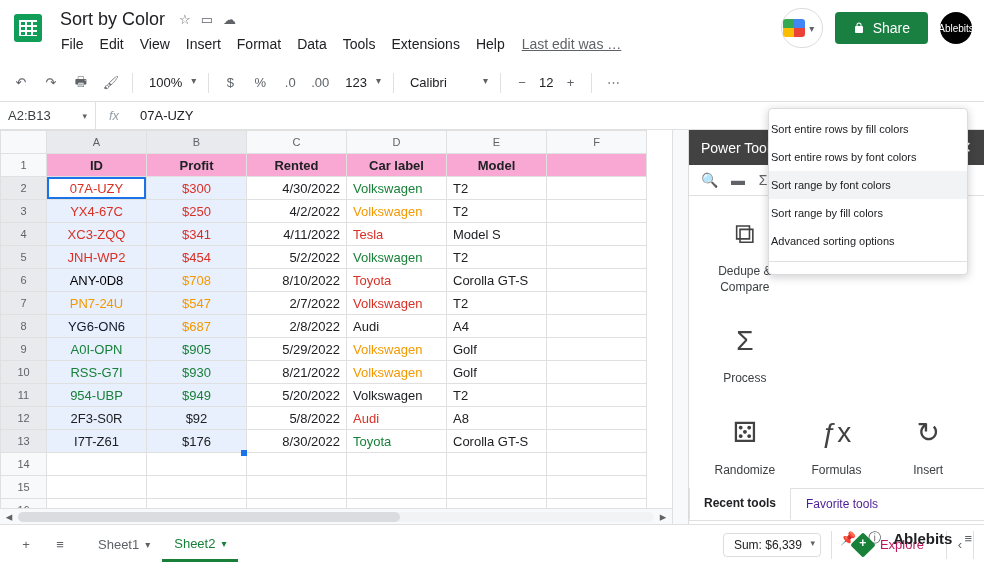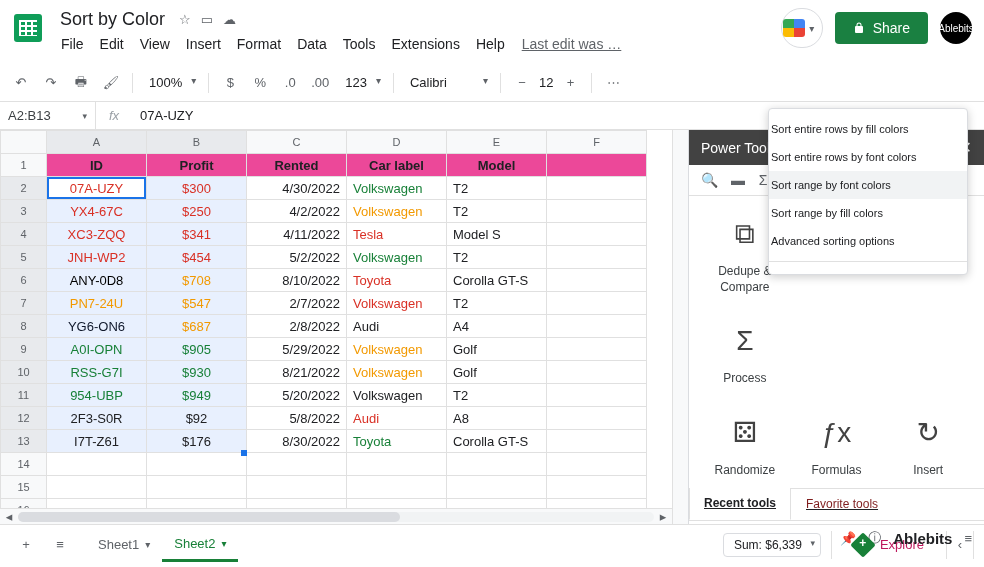--- a/index.html
+++ b/index.html
@@ -40,21 +40,21 @@
   
   
   .sheet-area { display: flex; height: 394px; position: relative; }
   .sheet-main { flex: 1; overflow: hidden; position: relative; }
   table.sheet { border-collapse: collapse; table-layout: fixed; }
   .col-rowhead { width: 46px; }
   .col-data { width: 100px; }
   .sheet th { background: #f8f9fa; border: 1px solid #e0e0e0; font-weight: 400; font-size: 11px; color: #5f6368; height: 23px; text-align: center; }
   .sheet th.row-h { font-size: 11px; }
   .sheet td { border: 1px solid #e0e0e0; height: 23px; padding: 0 4px; font-size: 13px; }
-  .sheet td.hdr { font-weight: 700; text-align: center; background: #ec4899; }
+  .sheet td.hdr { font-weight: 700; text-align: center; background: #f9a8d4; }
   .sheet .sel-range td.sel { background: #e8f0fe; }
   .sheet .sel-range th.row-h { background: #e8eaed; }
   .sheet td.c-id { text-align: center; }
   .sheet td.c-profit { text-align: center; }
   .sheet td.c-rented { text-align: right; padding-right: 6px; }
   .sheet td.c-label { padding-left: 6px; }
   .sheet td.c-model { padding-left: 6px; }
   .sheet th.col-h.sel-col { background: #e8eaed; }
   .active-cell { box-shadow: inset 0 0 0 2px #1a73e8, 0 0 0 1px #1a73e8; position: relative; z-index: 2; background: #fff !important; }
   .sel-handle { position: absolute; width: 6px; height: 6px; background: #1a73e8; left: 241px; top: calc(24px + 13*23px - 3px); z-index: 3; }
@@ -80,24 +80,24 @@
   .tool-label { font-size: 12px; color: #3c4043; line-height: 1.3; }
   
   
   .sort-menu { position: absolute; top: 108px; left: 768px; width: 200px; background: #fff; border: 1px solid #dadce0; box-shadow: 0 2px 10px rgba(0,0,0,0.2); border-radius: 4px; padding: 6px 0; z-index: 100; }
   .sort-menu-item { padding: 8px 2px; font-size: 11px; cursor: pointer; }
   .sort-menu-item:hover, .sort-menu-item.hov { background: #f1f3f4; }
   .sort-menu-sep { height: 1px; background: #e0e0e0; margin: 6px 0; }
   .sort-menu .center { text-align: center; }
   
   
-  .side-tabs { display: flex; border-top: 1px solid #e0e0e0; text-decoration: underline; }
+  .side-tabs { display: flex; border-top: 1px solid #e0e0e0; }
   .side-tab { padding: 8px 14px; font-size: 12px; cursor: pointer; border: 1px solid transparent; }
   .side-tab.active { border: 1px solid #e0e0e0; border-bottom-color: #fff; border-top: none; background: #fff; font-weight: 700; margin-top: -1px; }
-  .side-tab.inactive { color: #7f1d1d; border-top: none; }
+  .side-tab.inactive { color: #4c1d95; border-top: none; }
   .side-footer { display: flex; align-items: center; justify-content: flex-end; padding: 8px 12px; border-top: 1px solid #e0e0e0; gap: 12px; margin-top: auto; }
   .side-footer .brand { font-weight: 700; font-size: 15px; }
   .side-footer .ficon { color: #5f6368; cursor: pointer; }
   
   
   .bottom { display: flex; align-items: center; height: 40px; border-top: 1px solid #e0e0e0; }
   .bottom-left { display: flex; align-items: center; gap: 10px; padding: 0 14px; }
   .bottom-btn { width: 24px; height: 24px; display: flex; align-items: center; justify-content: center; color: #5f6368; cursor: pointer; }
   .sheet-tab { padding: 8px 12px; font-size: 13px; cursor: pointer; display: flex; align-items: center; gap: 6px; color: #5f6368; }
   .sheet-tab.active { color: #188038; font-weight: 500; border-bottom: 3px solid #188038; }

